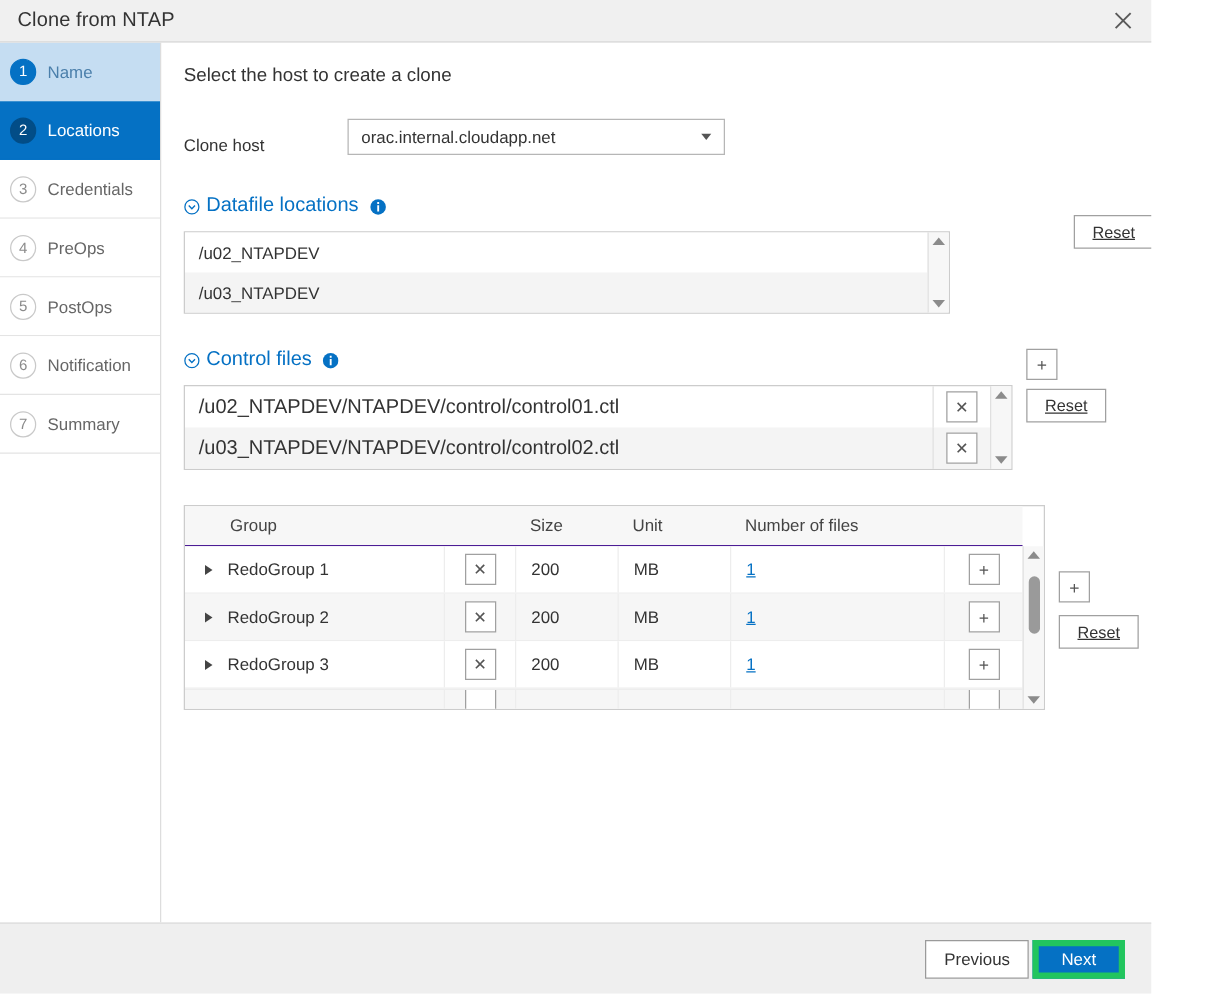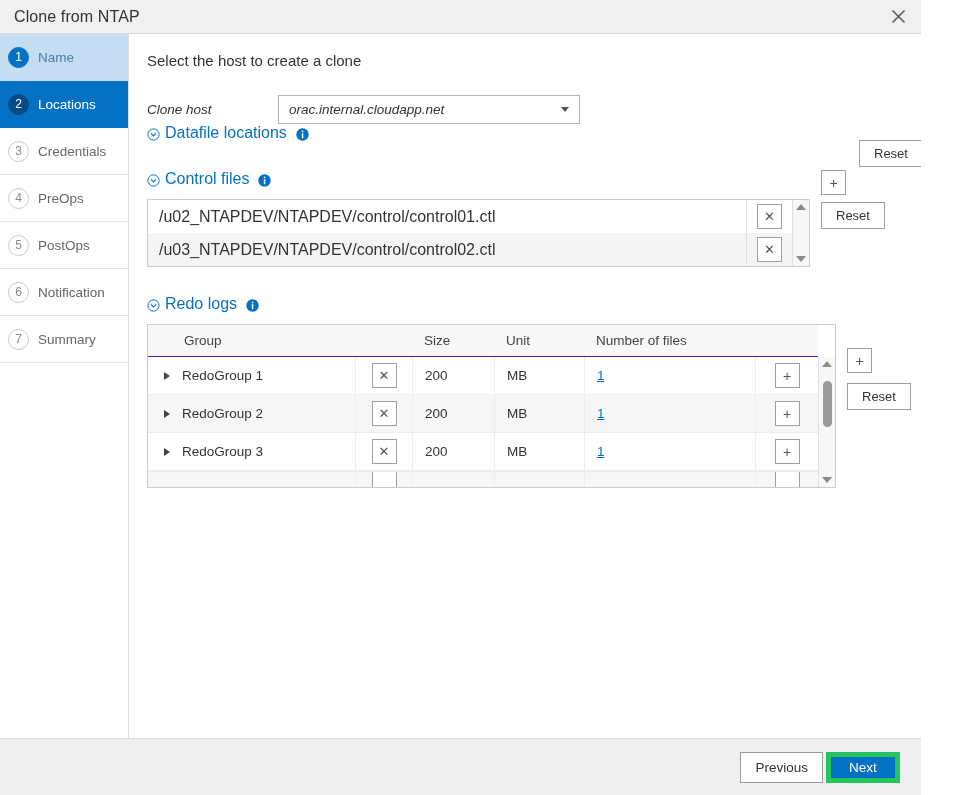--- a/index.html
+++ b/index.html
@@ -97,22 +97,22 @@
   .page-heading {
     font-size: 15px;
     color: #333333;
     margin: 0 0 26px 0;
     font-weight: normal;
   }
 
   
   .host-row {
     display: flex;
-    align-items: center;
-    font-style: italic;
+    align-items: flex-end;
+    margin-bottom: 32px;
   }
   .host-label {
     width: 131px;
     font-size: 13.5px;
     color: #333333;
   }
   .host-select {
     position: relative;
     width: 302px;
     height: 29px;
@@ -224,21 +224,21 @@
     font-size: 13px;
     color: #333333;
     cursor: pointer;
     font-family: "Liberation Sans", sans-serif;
     display: flex;
     align-items: center;
     justify-content: center;
   }
   .btn-x { width: 25px; height: 25px; font-size: 13px; color: #555; }
   .btn-plus { width: 25px; height: 25px; font-size: 14px; color: #555; }
-  .btn-reset { padding: 0 14px; height: 27px; }
+  .btn-reset { padding: 0 14px; height: 27px; text-decoration: underline; }
 
   
   .datafile-wrap { position: relative; }
   .datafile-list { width: 613px; }
   .reset-datafile {
     position: absolute;
     left: 712px;
     top: 16px;
     height: 27px;
   }
@@ -439,20 +439,34 @@
           <span class="sec-title">Datafile locations</span>
           <span class="info-icon">
             <svg width="13" height="13" viewBox="0 0 13 13" aria-hidden="true">
               <circle cx="6.5" cy="6.5" r="6.2" fill="#0571c4"></circle>
               <rect x="5.8" y="5.2" width="1.5" height="5" fill="#ffffff"></rect>
               <rect x="5.8" y="2.6" width="1.5" height="1.6" fill="#ffffff"></rect>
             </svg>
           </span>
         </div>
 
+        <div class="listbox datafile-list">
+          <div class="list-rows">
+            <div class="list-row">
+              <span class="path">/u02_NTAPDEV</span>
+            </div>
+            <div class="list-row alt">
+              <span class="path">/u03_NTAPDEV</span>
+            </div>
+          </div>
+          <div class="vscroll">
+            <span class="arrow up"></span>
+            <span class="arrow down"></span>
+          </div>
+        </div>
 
         <button class="btn btn-reset reset-datafile">Reset</button>
       </div>
 
       <div class="sec-block ctrl-wrap">
         <div class="sec-header">
           <span class="collapse-icon">
             <svg width="13" height="13" viewBox="0 0 13 13" aria-hidden="true">
               <circle cx="6.5" cy="6.5" r="5.6" fill="none" stroke="#0571c4" stroke-width="1"></circle>
               <polyline points="4,5.4 6.5,8 9,5.4" fill="none" stroke="#0571c4" stroke-width="1.1"></polyline>
@@ -489,36 +503,20 @@
           </div>
         </div>
 
         <div class="ctrl-side">
           <button class="btn btn-plus">+</button>
           <button class="btn btn-reset">Reset</button>
         </div>
       </div>
 
       <div class="sec-block redo-wrap">
-        <div class="sec-header">
-          <span class="collapse-icon">
-            <svg width="13" height="13" viewBox="0 0 13 13" aria-hidden="true">
-              <circle cx="6.5" cy="6.5" r="5.6" fill="none" stroke="#0571c4" stroke-width="1"></circle>
-              <polyline points="4,5.4 6.5,8 9,5.4" fill="none" stroke="#0571c4" stroke-width="1.1"></polyline>
-            </svg>
-          </span>
-          <span class="sec-title">Redo logs</span>
-          <span class="info-icon">
-            <svg width="13" height="13" viewBox="0 0 13 13" aria-hidden="true">
-              <circle cx="6.5" cy="6.5" r="6.2" fill="#0571c4"></circle>
-              <rect x="5.8" y="5.2" width="1.5" height="5" fill="#ffffff"></rect>
-              <rect x="5.8" y="2.6" width="1.5" height="1.6" fill="#ffffff"></rect>
-            </svg>
-          </span>
-        </div>
 
         <div class="redo-table">
           <div class="redo-main">
             <div class="redo-head">
               <div class="c-group">Group</div>
               <div class="c-x"></div>
               <div class="c-size">Size</div>
               <div class="c-unit">Unit</div>
               <div class="c-num">Number of files</div>
               <div class="c-plus"></div>

